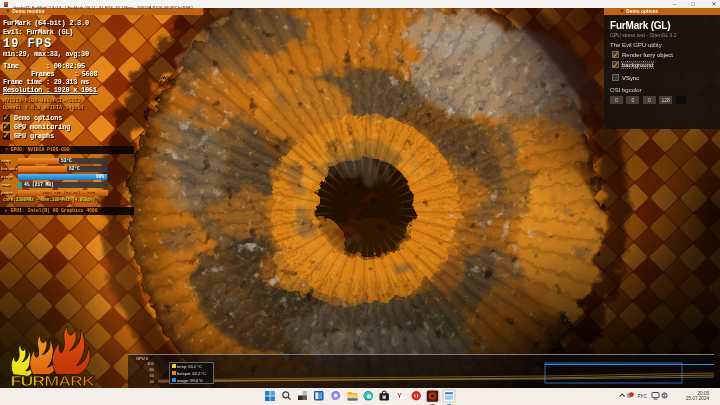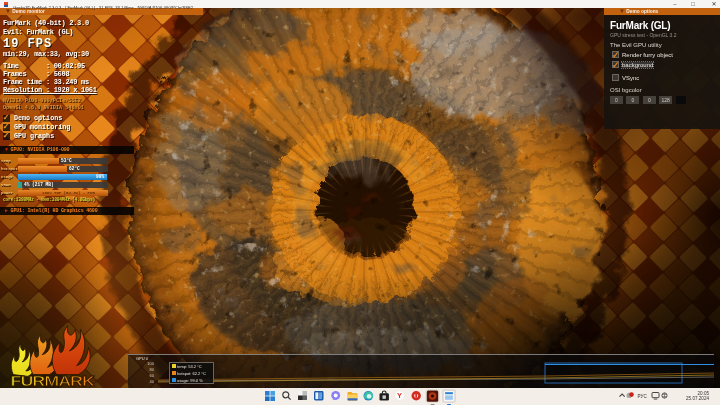--- a/index.html
+++ b/index.html
@@ -251,27 +251,27 @@
       <g stroke="#2a1800" stroke-width="1">
         <path d="M10 58 C6 48 8 42 12 36 C10 44 14 46 16 40 C18 34 14 30 18 24 C18 32 22 34 23 28 C25 34 24 40 20 44 C26 42 28 36 27 30 C31 38 30 48 24 54 C28 54 32 50 33 44 C35 52 31 58 26 60 Z" fill="url(#flame1)"></path>
         <path d="M32 58 C26 48 28 38 34 30 C32 40 38 42 38 34 C38 26 34 22 40 14 C39 24 45 26 46 18 C49 26 46 32 42 36 C50 34 52 26 50 18 C56 28 56 40 48 50 C54 48 58 42 58 34 C62 44 58 54 50 58 Z" fill="url(#flame2)"></path>
         <path d="M58 58 C50 46 52 32 62 22 C58 34 64 38 66 28 C68 18 62 14 70 4 C68 16 76 18 78 8 C82 18 78 26 72 32 C82 28 86 18 84 8 C92 20 90 36 80 48 C88 46 92 38 93 28 C98 40 93 52 82 58 Z" fill="url(#flame3)"></path>
       </g>
       <text x="7" y="71" font-family="Liberation Sans, sans-serif" font-size="17" font-weight="bold" fill="url(#ftxt)" stroke="#2a1800" stroke-width="1" letter-spacing="-1" textLength="92" lengthAdjust="spacingAndGlyphs">FURMARK</text>
     </svg>
 
     <div id="monitor">
       <div class="ohdr" style="left:0;top:0;width:203px;height:7px;"><span style="color:#6a3206;margin-left:5px;font-size:6px;">▼</span> <span>Demo monitor</span></div>
-      <div class="mrow" style="top:11px;font-size:7px;letter-spacing:-0.3px;">FurMark (40-bit) 2.3.0</div>
+      <div class="mrow" style="top:11px;font-size:7px;letter-spacing:-0.3px;">FurMark (64-bit) 2.3.0</div>
       <div class="mrow" style="top:20px;font-size:7px;letter-spacing:-0.3px;">Evil: FurMark (GL)</div>
       <div class="mrow" style="top:29px;font-size:12px;letter-spacing:1px;">19 FPS</div>
       <div class="mrow" style="top:42px;font-size:7px;letter-spacing:-0.3px;">min:29, max:33, avg:30</div>
       <div class="mrow" style="top:54px;font-size:7px;letter-spacing:-0.3px;">Time&nbsp;&nbsp;&nbsp;&nbsp;&nbsp;&nbsp;&nbsp;: 00:02:05</div>
-      <div class="mrow" style="top:62px;font-size:7px;letter-spacing:-0.3px;">Frames&nbsp;&nbsp;&nbsp;&nbsp;&nbsp;: 5608</div>
-      <div class="mrow" style="top:70px;font-size:7px;letter-spacing:-0.3px;">Frame time : 33.249 ms</div>
+      <div class="mrow" style="top:62px;font-size:7px;letter-spacing:-0.3px;margin-left:28px;">Frames&nbsp;&nbsp;&nbsp;&nbsp;&nbsp;: 5608</div>
+      <div class="mrow" style="top:70px;font-size:7px;letter-spacing:-0.3px;">Frame time : 29.313 ms</div>
       <div class="mrow" style="top:78px;font-size:7px;letter-spacing:-0.3px;text-decoration:underline;">Resolution : 1920 x 1061</div>
       <div class="mrow" style="top:90px;font-size:5.2px;color:#d89038;">NVIDIA P106-090/PCIe/SSE2</div>
       <div class="mrow" style="top:97px;font-size:5.2px;color:#d89038;">OpenGL 4.6.0 NVIDIA 546.01</div>
       <div class="mrow" style="top:106px;font-size:6.7px;"><span style="display:inline-block;width:7px;height:7px;background:rgba(15,13,12,0.82);position:relative;vertical-align:-1.5px;"><span style="position:absolute;left:0px;top:-2.5px;color:#e8982c;font-size:9px;font-weight:bold;text-shadow:0.4px 0 0 #e8982c;">✓</span></span> Demo options</div>
       <div class="mrow" style="top:115px;font-size:6.7px;"><span style="display:inline-block;width:7px;height:7px;background:rgba(15,13,12,0.82);position:relative;vertical-align:-1.5px;"><span style="position:absolute;left:0px;top:-2.5px;color:#e8982c;font-size:9px;font-weight:bold;text-shadow:0.4px 0 0 #e8982c;">✓</span></span> GPU monitoring</div>
       <div class="mrow" style="top:124px;font-size:6.7px;"><span style="display:inline-block;width:7px;height:7px;background:rgba(15,13,12,0.82);position:relative;vertical-align:-1.5px;"><span style="position:absolute;left:0px;top:-2.5px;color:#e8982c;font-size:9px;font-weight:bold;text-shadow:0.4px 0 0 #e8982c;">✓</span></span> GPU graphs</div>
 
       <div class="blackbar" style="top:138px;"><span style="color:#c22a0a;margin-left:5px;">▼</span> GPU0: NVIDIA P106-090</div>
 
       <div class="gpurow" style="top:150px;width:134px;">

